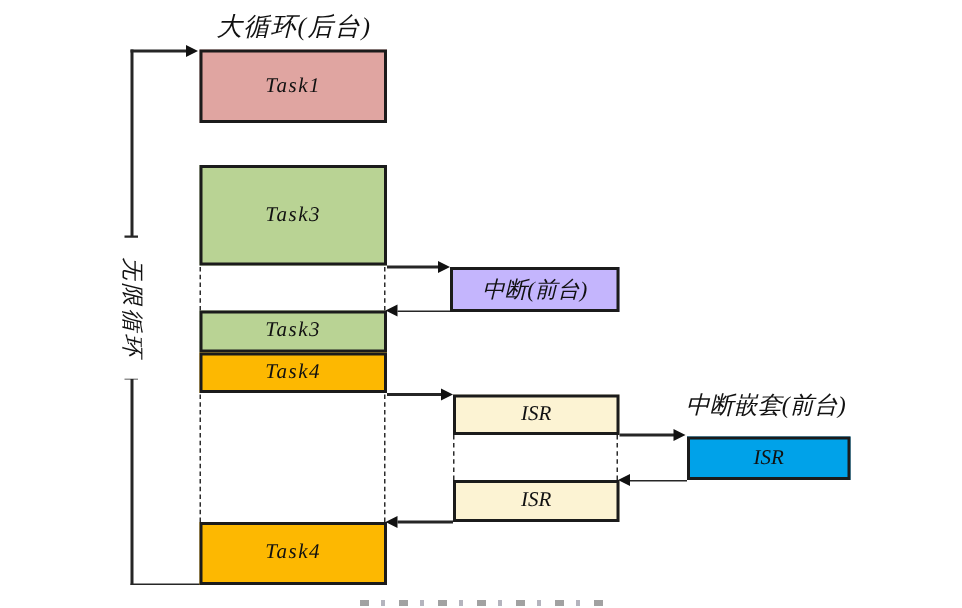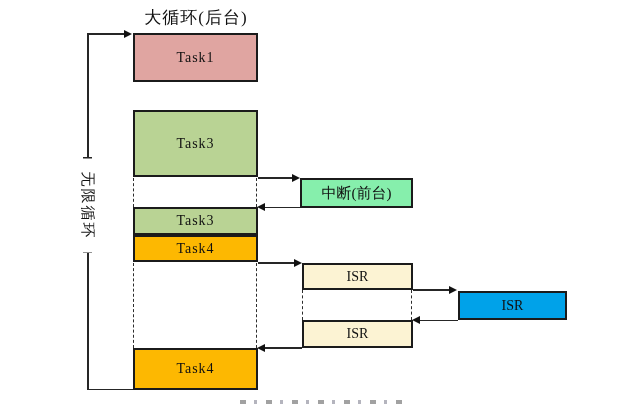--- a/index.html
+++ b/index.html
@@ -1,18 +1,18 @@
 <!DOCTYPE html>
 <html><head>
 <meta charset="utf-8">
 <style>
   html,body{margin:0;padding:0;background:#ffffff;}
   #canvas{
     position:relative;width:641px;height:405px;background:#ffffff;overflow:hidden;
-    font-family:"Liberation Serif","DejaVu Serif",serif;color:#111;
+    font-family:"Liberation Serif","DejaVu Serif",serif;color:#111;font-style:italic;
   }
   .abs{position:absolute;}
   .block{
     position:absolute;left:133px;width:125px;box-sizing:border-box;
     border:2px solid #1b1b1b;display:flex;align-items:center;justify-content:center;
     font-size:14px;letter-spacing:1px;text-align:center;
   }
   .obox{
     position:absolute;box-sizing:border-box;border:2px solid #1b1b1b;
     display:flex;align-items:center;justify-content:center;font-size:14px;
@@ -64,34 +64,35 @@
   </div>
   <div class="block" style="top: 348px; height: 42px; background-color: rgb(253, 184, 1);">
     <span>Task4</span>
   </div>
 
   <div class="vdash" style="left:133px;top:178px;height:29px;"></div>
   <div class="vdash" style="left:256px;top:178px;height:29px;"></div>
   <div class="vdash" style="left:133px;top:263px;height:85px;"></div>
   <div class="vdash" style="left:256px;top:263px;height:85px;"></div>
 
-  <div class="obox cjk" style="left: 300px; top: 178px; width: 113px; height: 30px; font-size: 15px; background-color: #86efac;">
+  <div class="obox cjk" style="left: 300px; top: 178px; width: 113px; height: 30px; font-size: 15px; background-color: #c4b5fd;">
     <span>中断(前台)</span>
   </div>
 
   <div class="obox" style="left: 302px; top: 263px; width: 111px; height: 27px; background-color: rgb(252, 243, 211);">
     <span>ISR</span>
   </div>
   <div class="obox" style="left: 302px; top: 320px; width: 111px; height: 28px; background-color: rgb(252, 243, 211);">
     <span>ISR</span>
   </div>
 
   <div class="vdash" style="left:302px;top:290px;height:30px;"></div>
   <div class="vdash" style="left:411px;top:290px;height:30px;"></div>
 
+  <div id="nested-title" class="abs cjk">中断嵌套(前台)</div>
   <div class="obox" style="left: 458px; top: 291px; width: 109px; height: 29px; background-color: rgb(0, 162, 233);">
     <span>ISR</span>
   </div>
 
   <div class="hline" style="left:258px;top:177px;width:36px;"></div>
   <div class="ah-r" style="left:292px;top:174px;"></div>
 
   <div class="hline" style="left:265px;top:206.5px;width:35px;"></div>
   <div class="ah-l" style="left:257px;top:203px;"></div>
 

